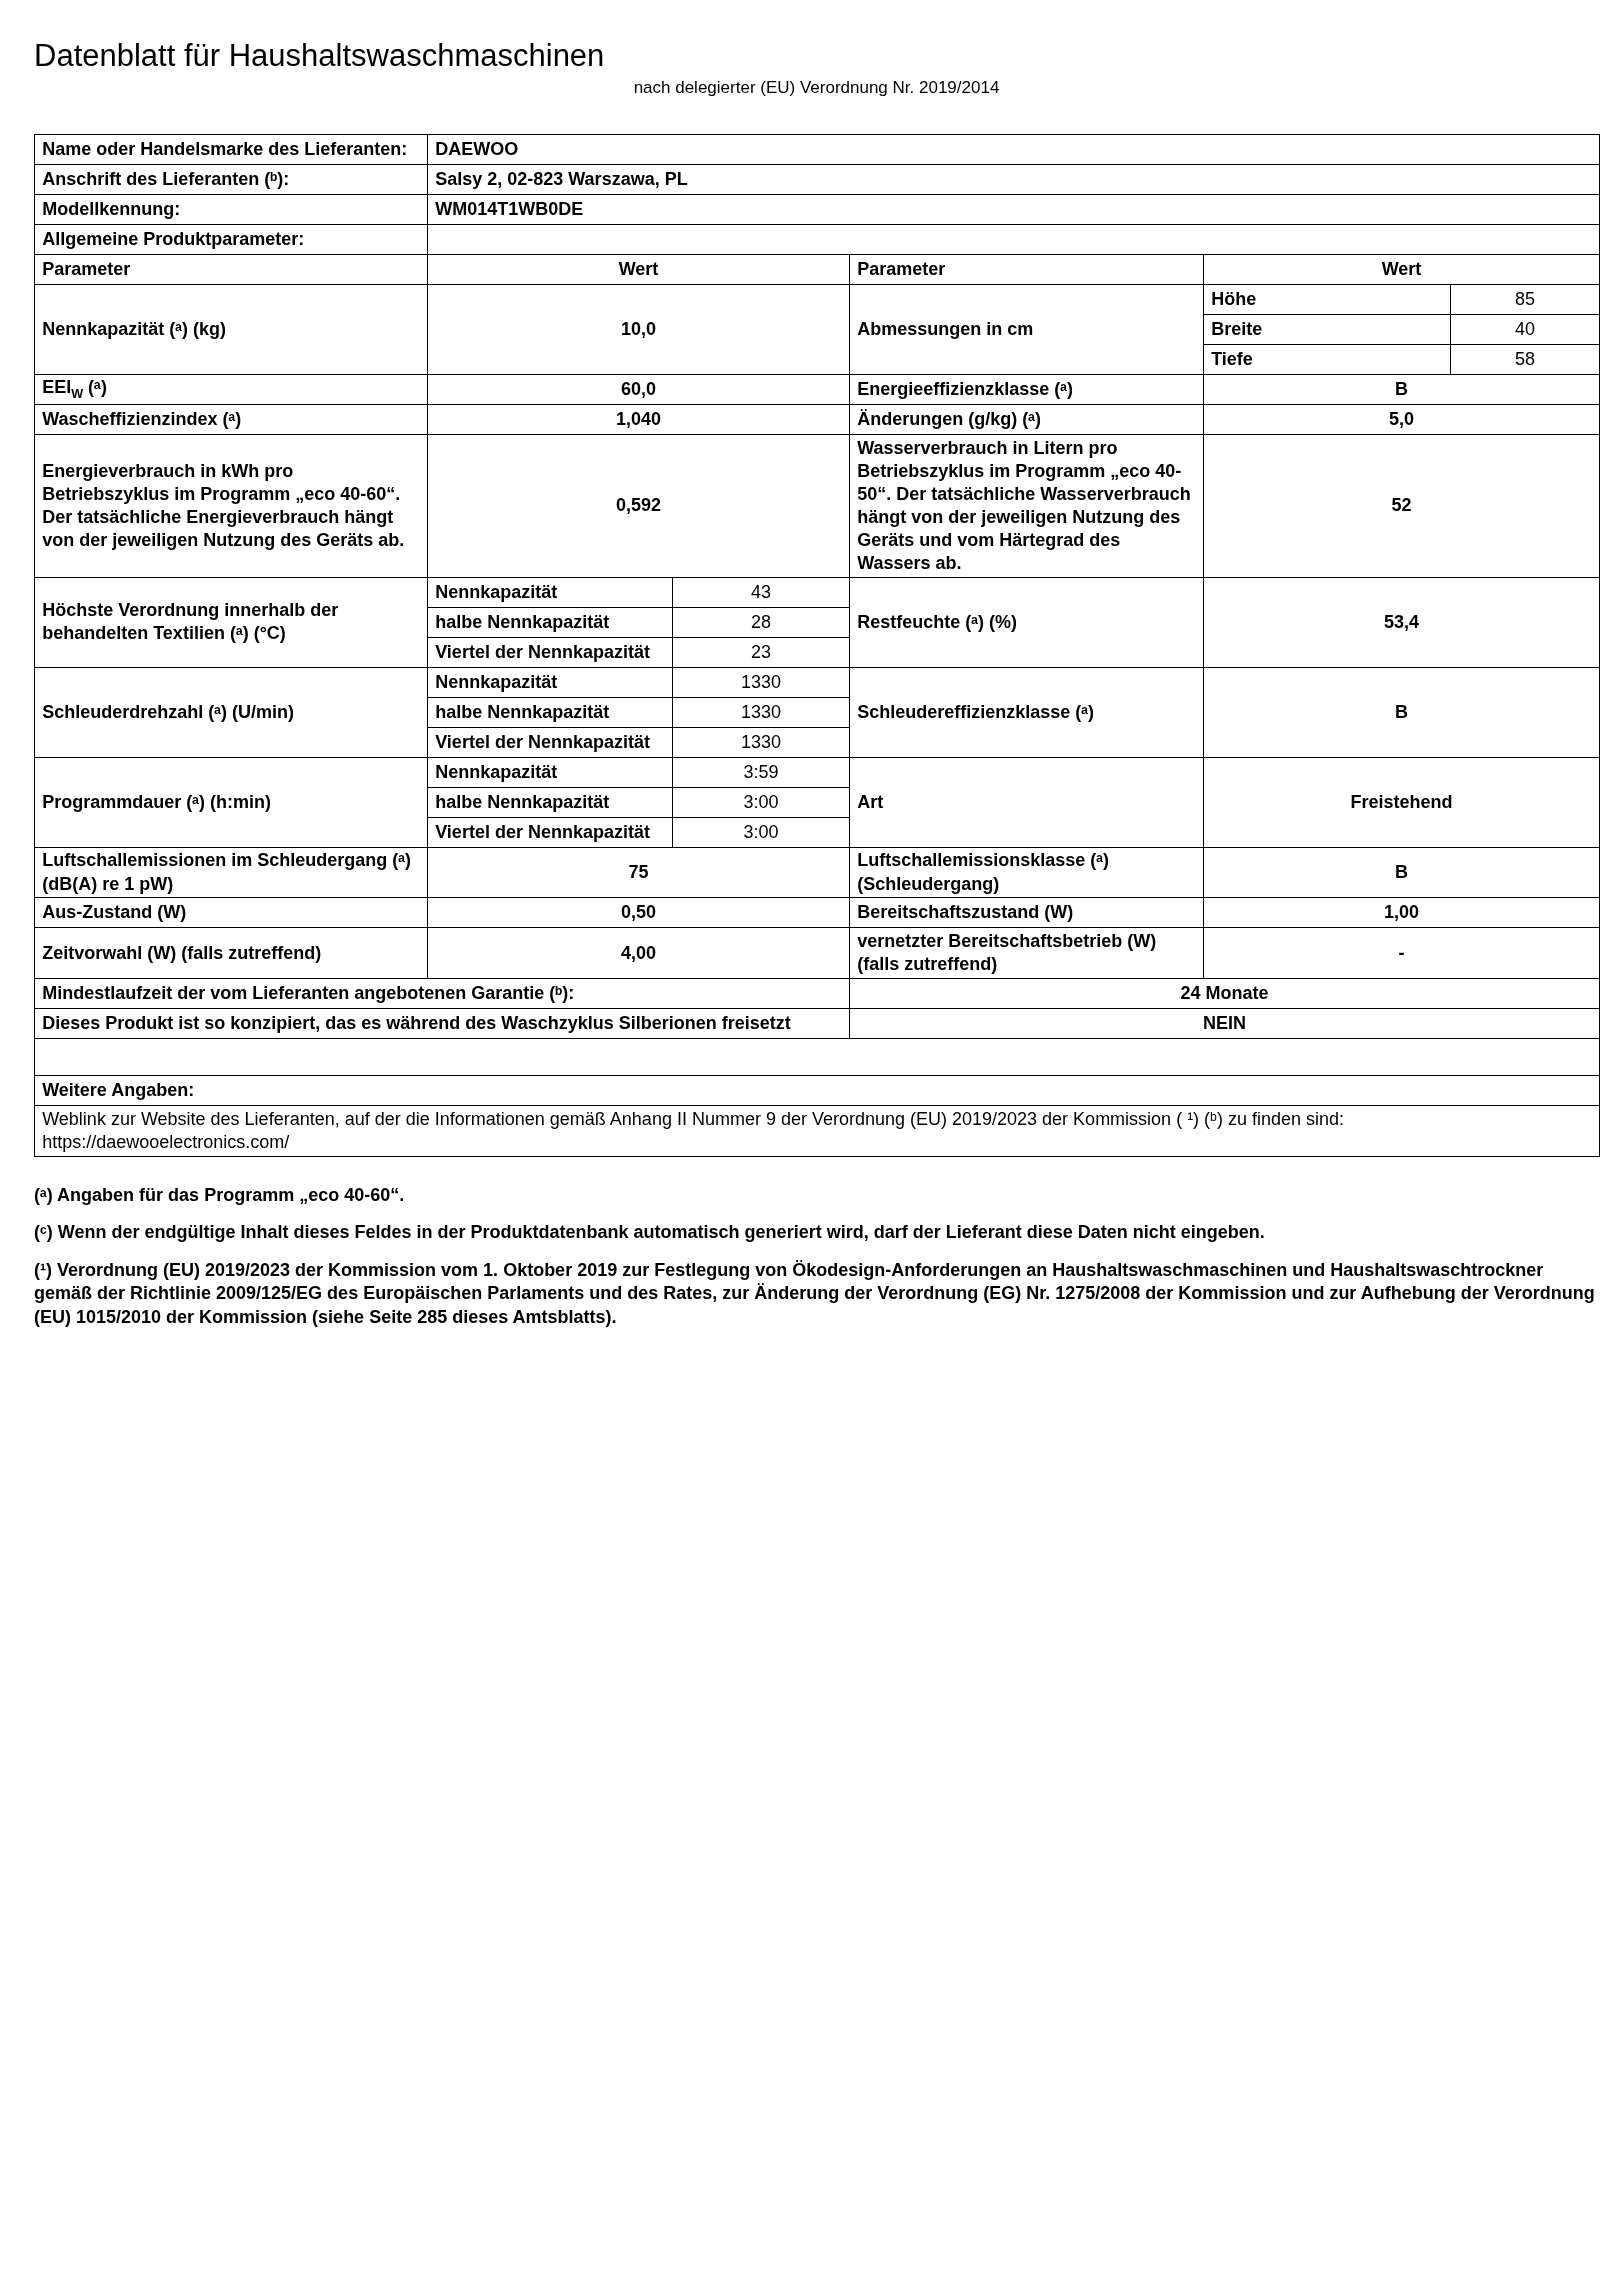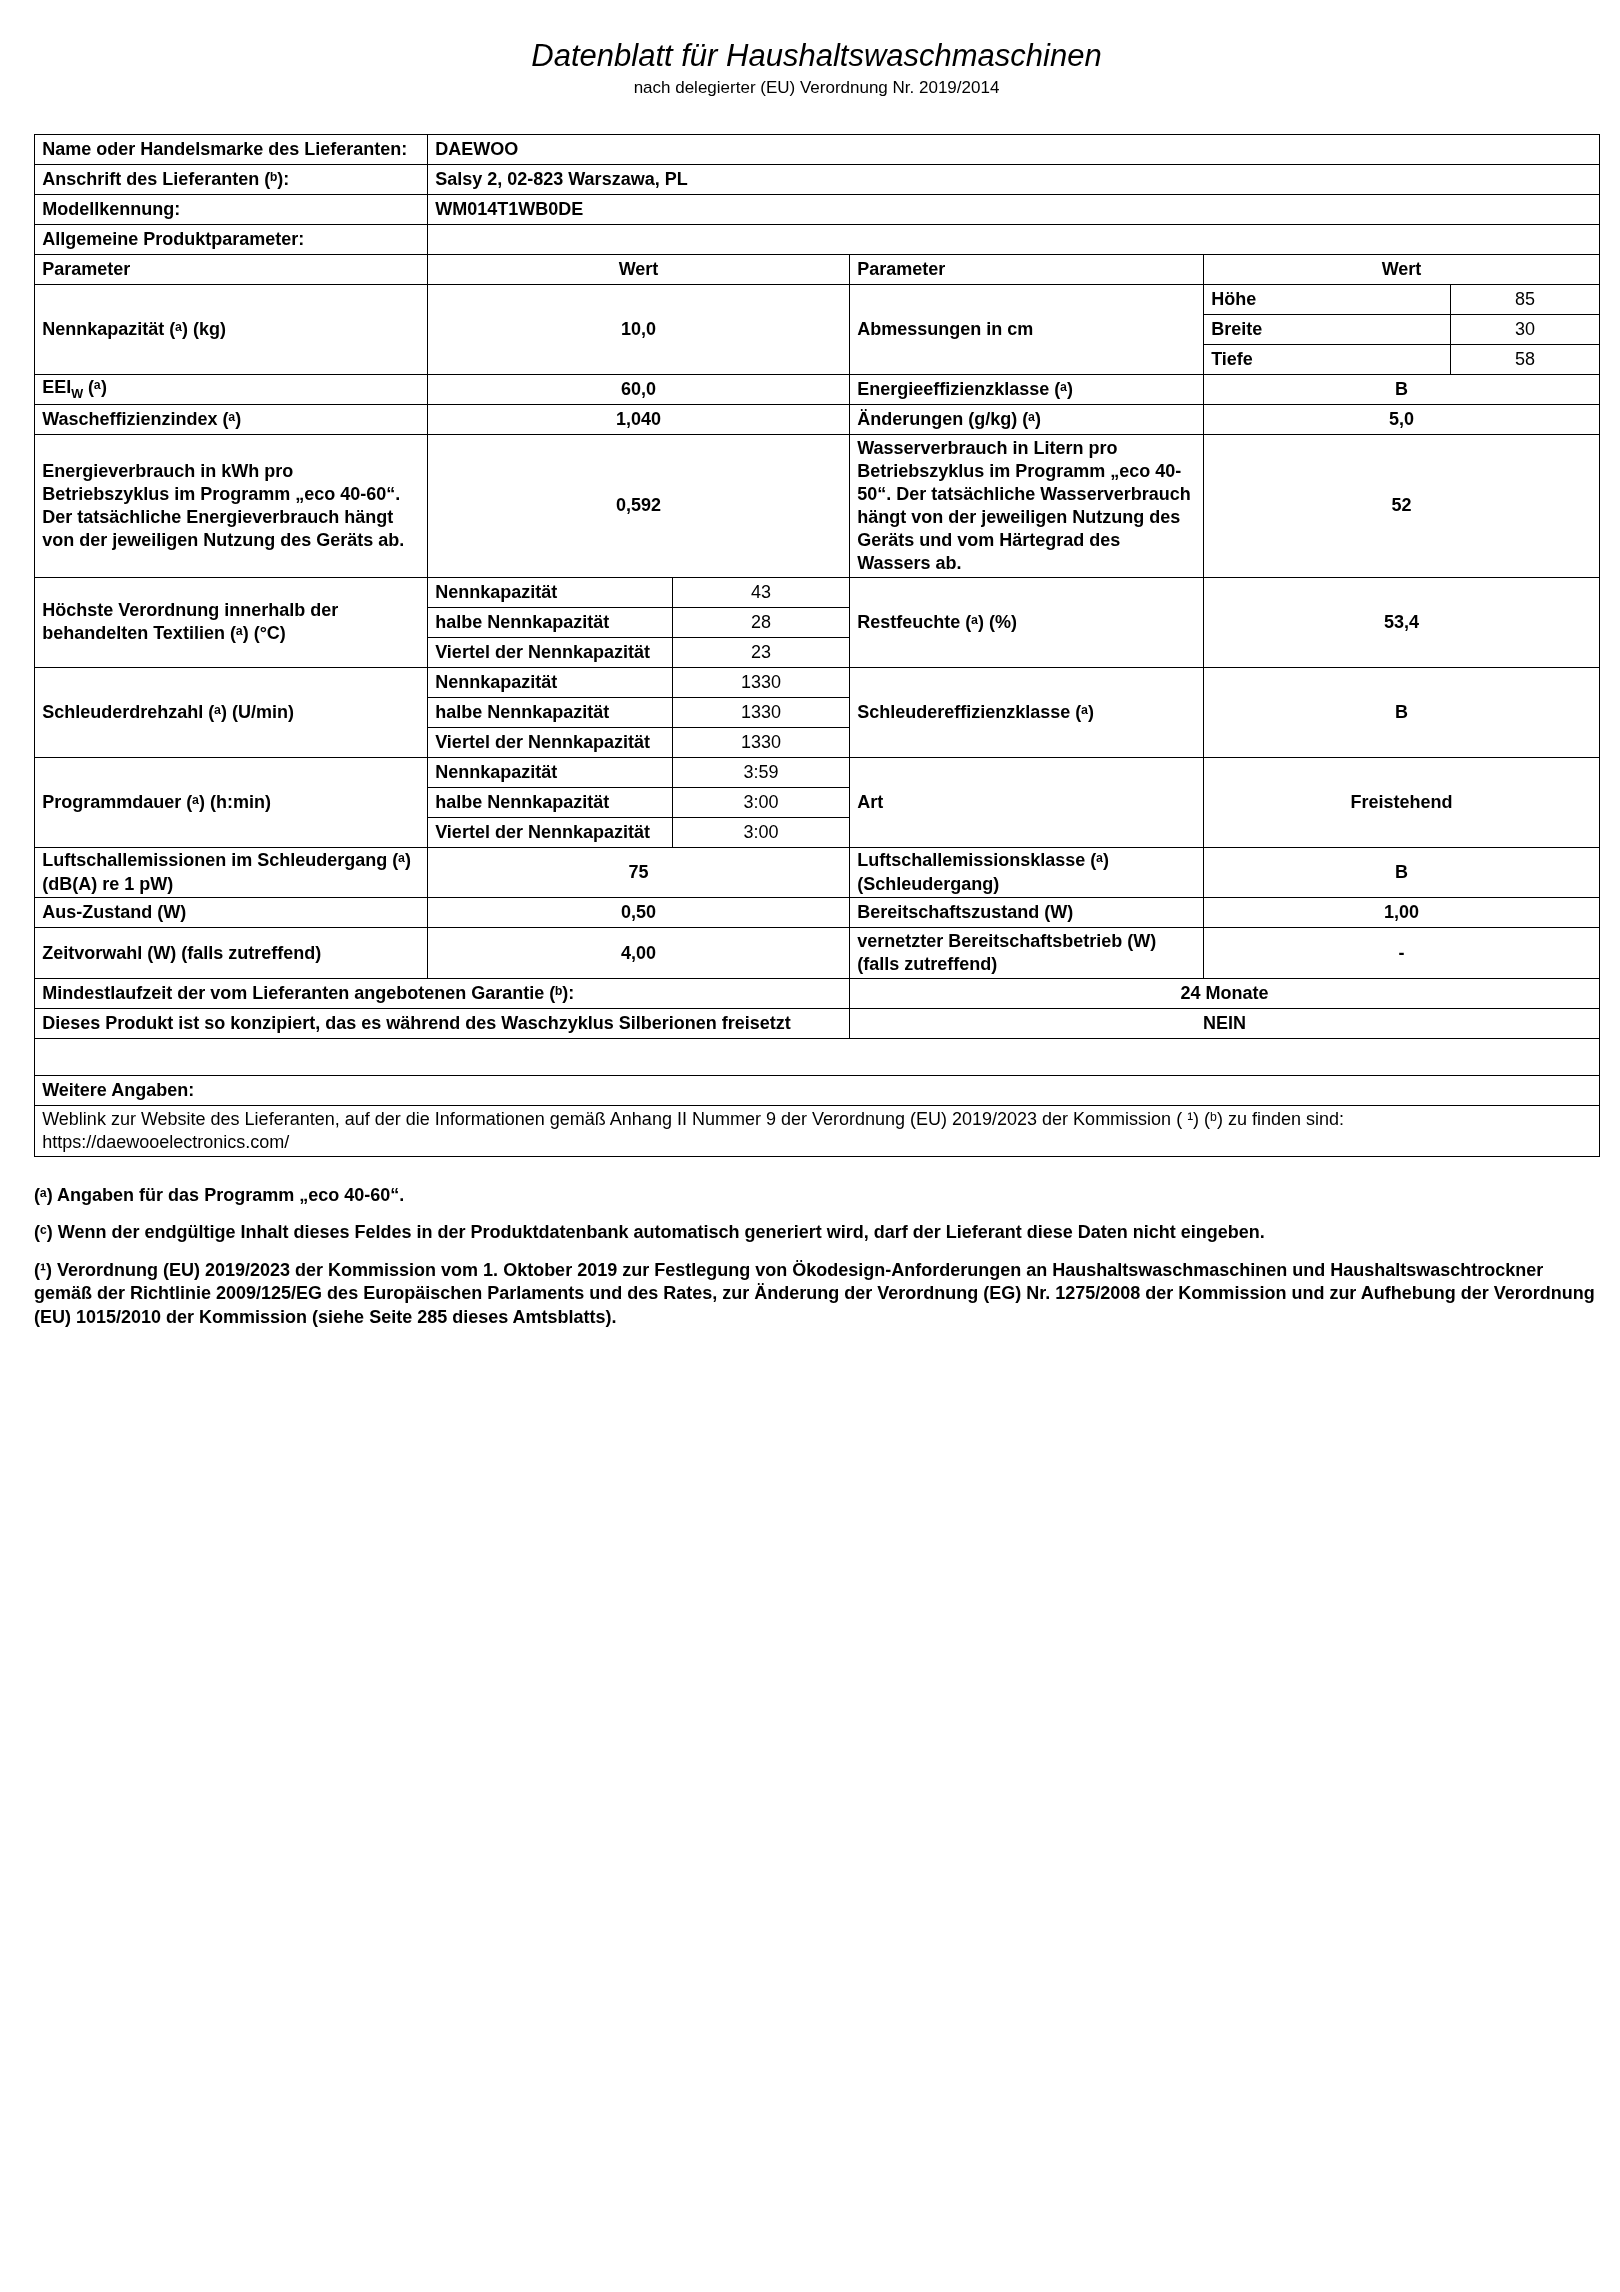--- a/index.html
+++ b/index.html
@@ -9,24 +9,22 @@
     height: 2293px;
     background: #ffffff;
     color: #000000;
     font-family: "Liberation Sans", "DejaVu Sans", sans-serif;
   }
   .page { padding: 38px 20.6px 0 34px; }
 
   h1.title {
     font-size: 31px;
     font-weight: 400;
-    text-align: center;
     margin: 0 0 3.6px 0;
     width: 1565px;
-    font-style: italic;
   }
   .subtitle {
     font-size: 17px;
     font-weight: 400;
     text-align: center;
     margin: 0 0 36px 0;
     width: 1565px;
   }
 
   table.sheet {
@@ -117,21 +115,21 @@
 
       <tr>
         <td class="lbl" rowspan="3">Nennkapazität (ᵃ) (kg)</td>
         <td class="val" colspan="2" rowspan="3">10,0</td>
         <td class="lbl" rowspan="3">Abmessungen in cm</td>
         <td class="sublbl">Höhe</td>
         <td class="subval">85</td>
       </tr>
       <tr>
         <td class="sublbl">Breite</td>
-        <td class="subval">30</td>
+        <td class="subval">40</td>
       </tr>
       <tr>
         <td class="sublbl">Tiefe</td>
         <td class="subval">58</td>
       </tr>
 
       <tr>
         <td class="lbl"><span>EEI</span><sub>W</sub> <span>(ᵃ)</span></td>
         <td class="val" colspan="2">60,0</td>
         <td class="lbl">Energieeffizienzklasse (ᵃ)</td>

